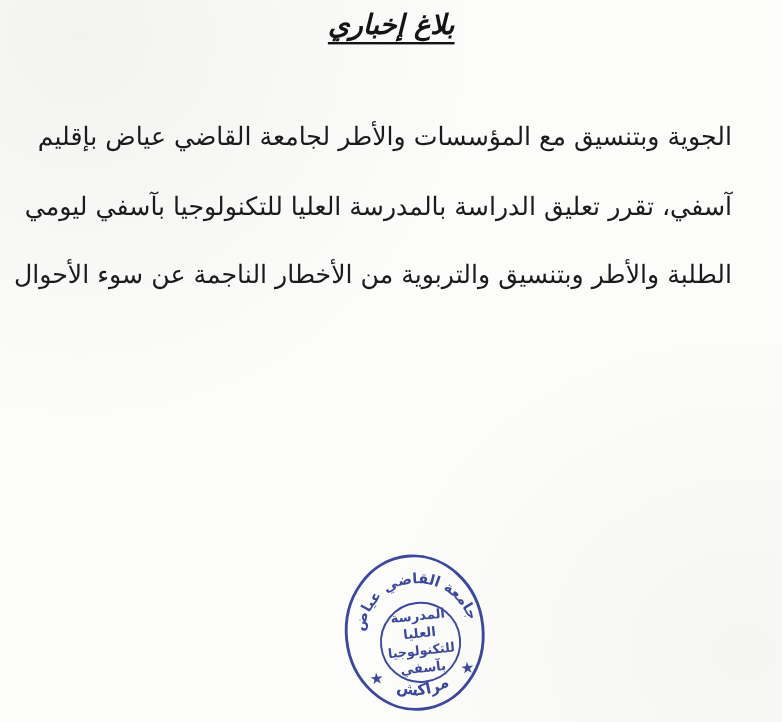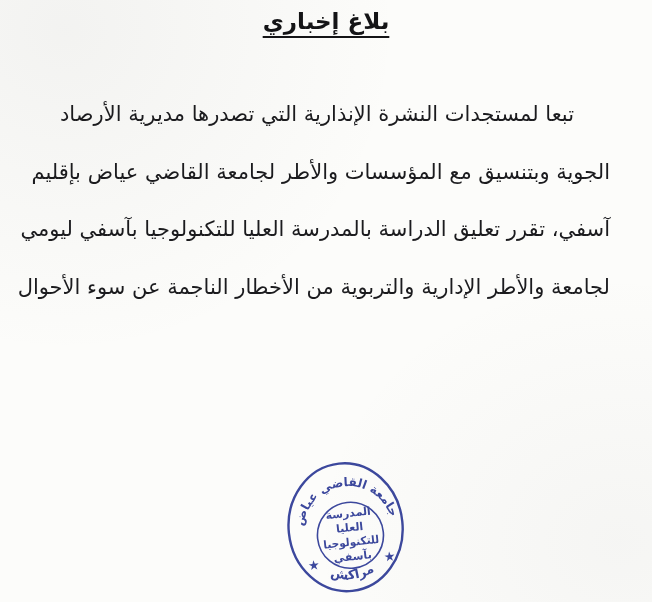--- a/index.html
+++ b/index.html
@@ -19,20 +19,21 @@
   }
   .title{
     position:absolute;top:8px;left:0;right:0;
     margin:0;text-align:center;
     font-size:23px;font-weight:bold;
     text-decoration:underline;
     text-decoration-thickness:2px;
     text-underline-offset:7px;
     letter-spacing:0.5px;
     color:#141416;
+    font-style:italic;
   }
   .body-text{
     position:absolute;top:86px;right:42px;left:62px;
   }
   .body-line{
     direction:rtl;
     font-size:21px;
     line-height:57.5px;
     height:57.5px;
     white-space:nowrap;
@@ -57,24 +58,23 @@
   .stamp .star{font-size:13px;text-anchor:middle;}
 </style>
 </head>
 <body>
 
 <div class="page">
 
   <h1 class="title">بلاغ إخباري</h1>
 
   <div class="body-text">
-    <div class="body-line first">تبعا لمستجدات النشرة الإنذارية التي تصدرها مديرية الأرصاد</div>
     <div class="body-line">الجوية وبتنسيق مع المؤسسات والأطر لجامعة القاضي عياض بإقليم</div>
     <div class="body-line">آسفي، تقرر تعليق الدراسة بالمدرسة العليا للتكنولوجيا بآسفي ليومي</div>
-    <div class="body-line">لجامعة والأطر الإدارية والتربوية من الأخطار الناجمة عن سوء الأحوال</div>
+    <div class="body-line">الطلبة والأطر وبتنسيق والتربوية من الأخطار الناجمة عن سوء الأحوال</div>
   </div>
 
   <svg class="stamp" viewBox="0 0 160 160" xmlns="http://www.w3.org/2000/svg">
     <g transform="rotate(-6 82 84)">
       <ellipse cx="80" cy="80" rx="57" ry="64" fill="none" stroke="#2e3b96" stroke-width="2.4"></ellipse>
       <circle cx="84" cy="88.5" r="33" fill="none" stroke="#2e3b96" stroke-width="1.6"></circle>
 
       <path id="arcTop" d="M 39.7,99.4 A 45,45 0 1 1 124.3,99.4" fill="none"></path>
       <path id="arcBottom" d="M 55.9,124.3 A 48,48 0 0 0 108.1,124.3" fill="none"></path>
 

